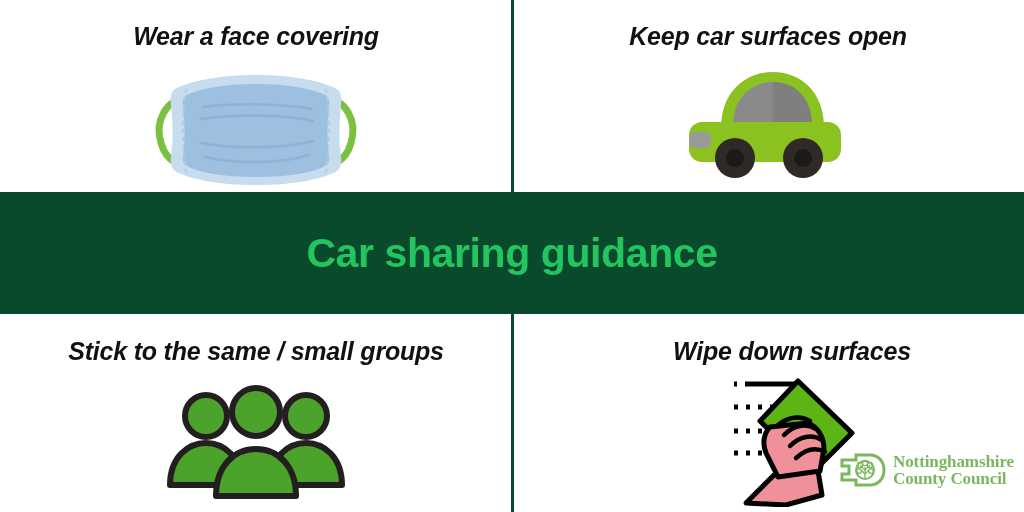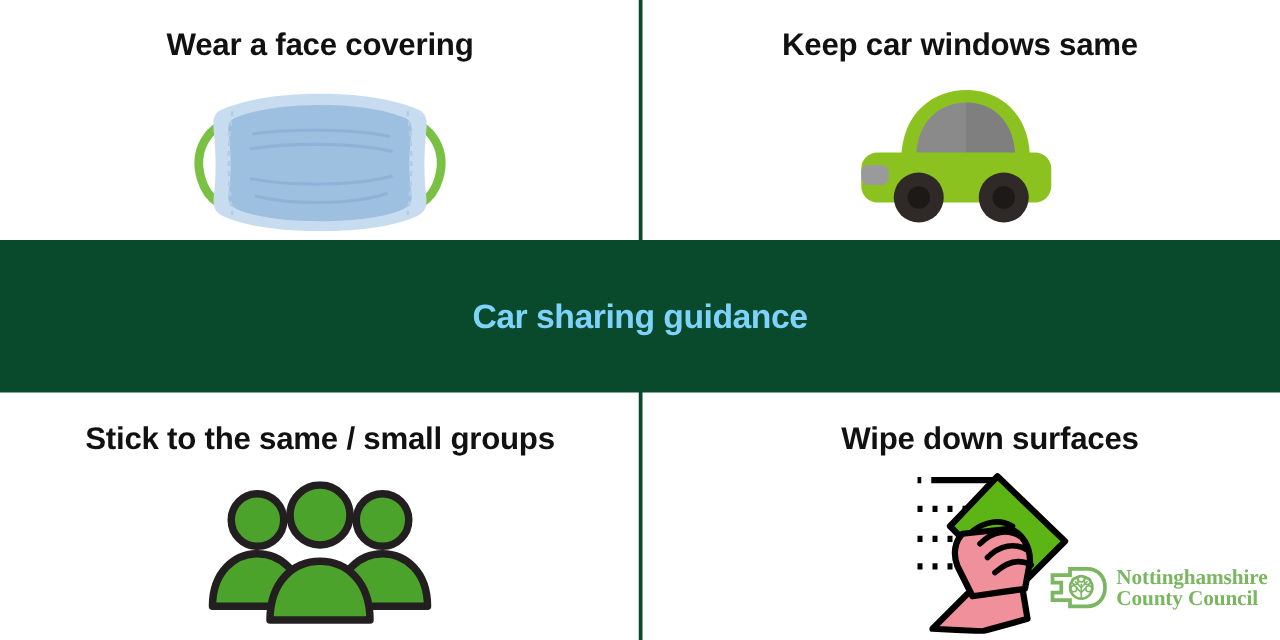--- a/index.html
+++ b/index.html
@@ -44,20 +44,21 @@
   .panel-heading {
     position: absolute;
     left: 0;
     width: 512px;
     text-align: center;
     font-size: 25px;
     font-weight: bold;
     color: #111111;
     letter-spacing: -0.2px;
     white-space: nowrap;
+    font-style: italic;
   }
   .panel.tl .panel-heading,
   .panel.tr .panel-heading { top: 22px; }
   .panel.bl .panel-heading,
   .panel.br .panel-heading { top: 22px; }
 
   .panel-art {
     position: absolute;
     left: 0;
     width: 512px;
@@ -77,22 +78,22 @@
     top: 192px;
     width: 1024px;
     height: 122px;
     background: #0a4a2c;
     display: flex;
     align-items: center;
     justify-content: center;
     z-index: 2;
   }
   .banner-title {
-    color: #7dd3fc;
-    font-size: 27px;
+    color: #22c55e;
+    font-size: 41px;
     font-weight: bold;
     letter-spacing: -0.4px;
     line-height: 1;
   }
 
   
   .logo {
     position: absolute;
     left: 840px;
     top: 452px;
@@ -157,21 +158,21 @@
         <path d="M60 78 C90 84 142 84 172 76" fill="none" stroke="#8fb2d6" stroke-width="2.5" stroke-linecap="round"></path>
         <path d="M64 92 C92 99 140 99 168 90" fill="none" stroke="#8fb2d6" stroke-width="2.5" stroke-linecap="round"></path>
 
         <path d="M45 24 C41 50 41 80 45 107" fill="none" stroke="#b0cde6" stroke-width="2" stroke-dasharray="4 4"></path>
         <path d="M185 24 C189 50 189 80 185 107" fill="none" stroke="#b0cde6" stroke-width="2" stroke-dasharray="4 4"></path>
       </svg>
     </div>
   </div>
 
   <div class="panel tr">
-    <div class="panel-heading">Keep car windows same</div>
+    <div class="panel-heading">Keep car surfaces open</div>
     <div class="panel-art">
       <svg width="175" height="118" viewBox="0 0 175 118">
 
         <path d="M40 62 C40 24 66 6 92 6 C118 6 143 24 143 62 Z" fill="#8bc21f"></path>
 
         <path d="M52 60 C52 31 71 16 92 16 C113 16 131 31 131 60 Z" fill="#8a8a8a"></path>
         <path d="M92 16 C113 16 131 31 131 60 L92 60 Z" fill="#7f7f7f"></path>
 
         <rect x="8" y="56" width="152" height="40" rx="13" fill="#8bc21f"></rect>
 

